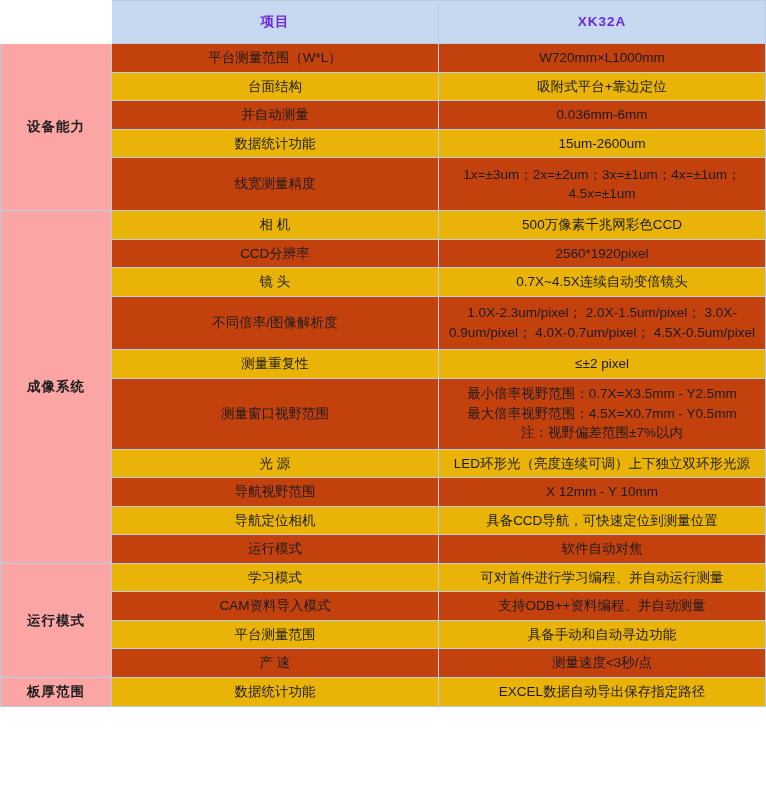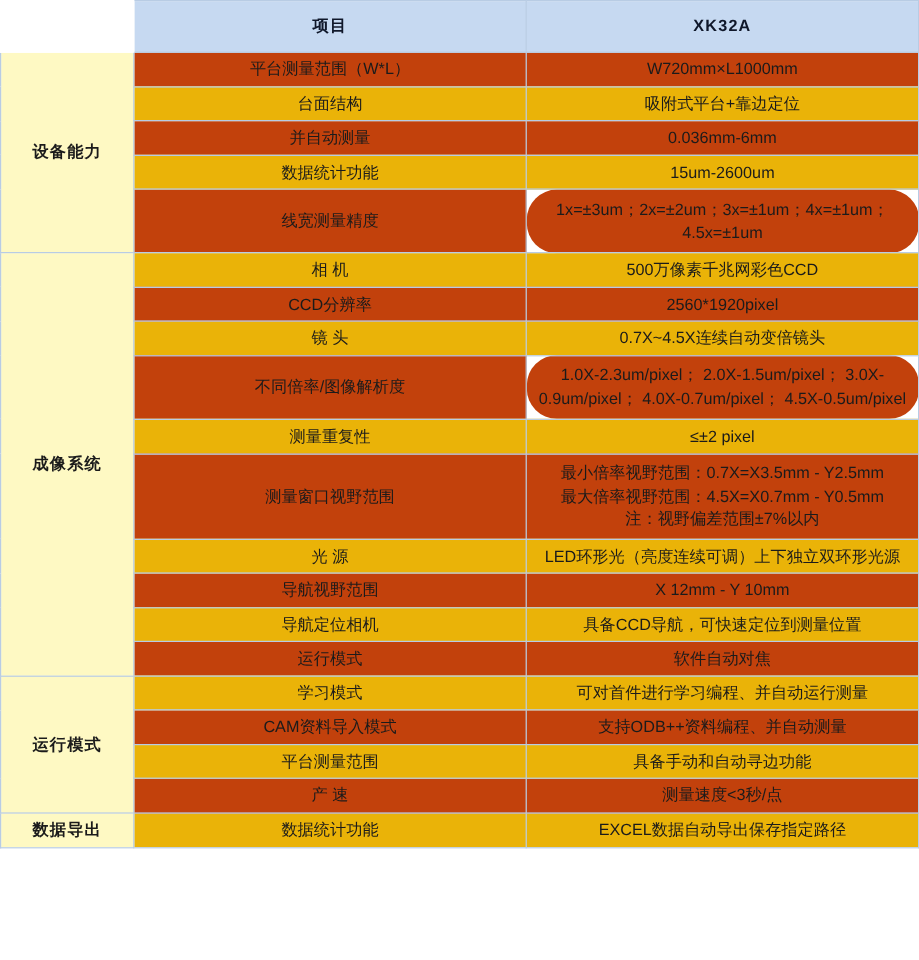--- a/index.html
+++ b/index.html
@@ -25,52 +25,51 @@
     vertical-align: middle;
     font-size: 13.5px;
     line-height: 1.45;
   }
   
   .hdr {
     background: #c6d9f1;
     font-weight: bold;
     font-size: 20px;
     height: 34px;
-    color: #0f172a;
+    color: #6d28d9;
     letter-spacing: 1px;
   }
   .hdr-blank {
     background: #ffffff;
     border-left: 1px solid #ffffff;
     border-top: 1px solid #ffffff;
   }
   
   .group-cell {
-    background: #fef9c3;
+    background: #fca5a5;
     font-weight: bold;
     font-size: 15px;
     width: 98px;
     letter-spacing: 1px;
   }
   
   .label-cell {
     width: 224px;
     font-size: 14.5px;
   }
   
   .value-cell {
     text-align: center;
     font-size: 14px;
   }
   .row-a td.label-cell, .row-a td.value-cell { background: #c2410c; }
   .row-b td.label-cell, .row-b td.value-cell { background: #eab308; }
   .value-left {
     text-align: left;
     padding-left: 12px;
-    border-radius: 25px;
   }
   .value-multiline {
     text-align: left;
     padding-left: 14px;
   }
   .tall { height: 44px; }
   .taller { height: 62px; }
 </style>
 </head>
 <body>
@@ -157,18 +156,18 @@
       </tr>
       <tr class="row-b">
         <td class="label-cell">平台测量范围</td>
         <td class="value-cell">具备手动和自动寻边功能</td>
       </tr>
       <tr class="row-a">
         <td class="label-cell">产 速</td>
         <td class="value-cell">测量速度&lt;3秒/点</td>
       </tr>
       <tr class="row-b">
-        <td class="group-cell" rowspan="1">数据导出</td>
+        <td class="group-cell" rowspan="1">板厚范围</td>
         <td class="label-cell">数据统计功能</td>
         <td class="value-cell">EXCEL数据自动导出保存指定路径</td>
       </tr>
     </tbody>
 </table>
 
 </body></html>

